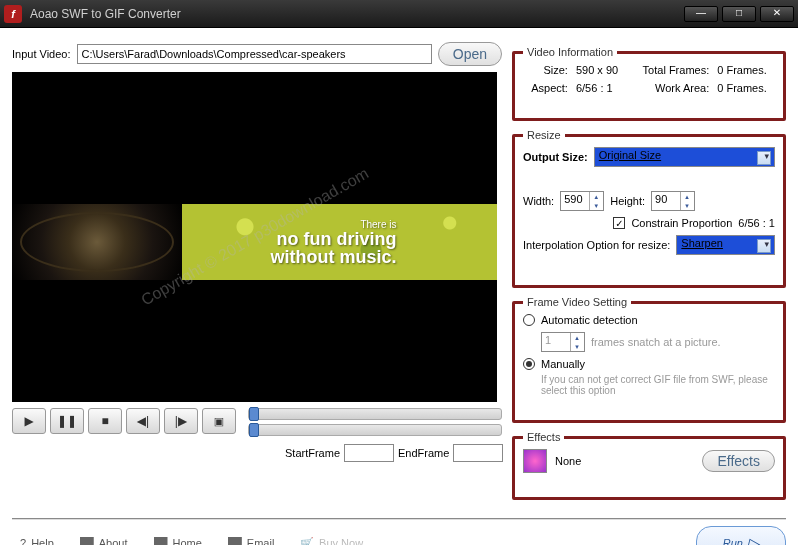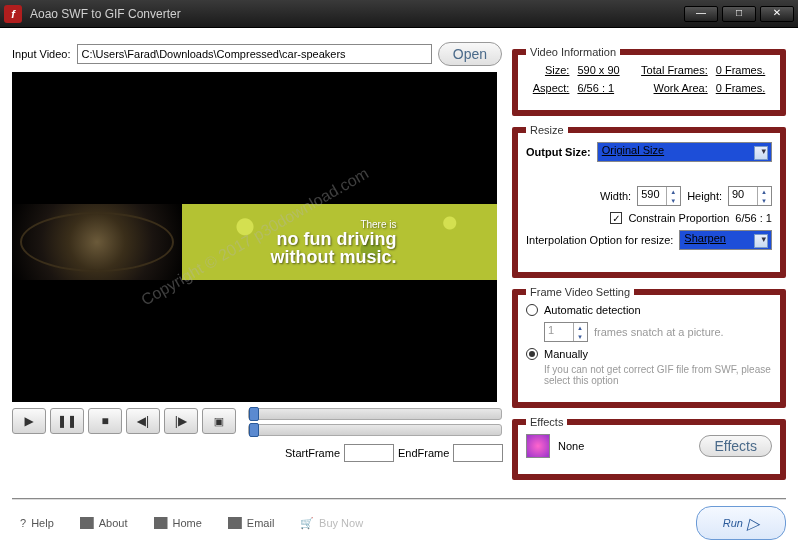--- a/index.html
+++ b/index.html
@@ -27,23 +27,23 @@
 .banner-text .t1{font-size:10px;}
 .banner-text .t2{font-size:18px; font-weight:bold; line-height:1;}
 .watermark { position:absolute; left:50%; top:50%; transform: translate(-50%,-50%) rotate(-30deg); color: rgba(180,180,180,0.35); font-size: 16px; pointer-events:none; white-space:nowrap;}
 .controls-row { display:flex; gap:4px; margin-top: 6px; align-items:flex-start;}
 .ctrlbtn { width: 34px; height: 26px; background: linear-gradient(#fafafa,#d8d8d8); border:1px solid #999; border-radius:3px; cursor:pointer; display:flex; align-items:center; justify-content:center; color:#333; font-size:12px;}
 .sliders { flex:1; padding-left:8px; }
 .slider-track { height: 12px; background: linear-gradient(#e8e8e8,#d0d0d0); border:1px solid #aaa; border-radius: 3px; margin-bottom:4px; position:relative;}
 .slider-thumb { position:absolute; left:0; top:-2px; width:10px; height:14px; background:#5b8ad0; border:1px solid #2a5a9a; border-radius:2px;}
 .frames-row { display:flex; gap:4px; align-items:center; margin-top:4px; padding-left: 273px;}
 .frames-row input { width: 50px; border:1px solid #888; height:18px; padding:1px 3px;}
-fieldset { border:6px solid #7f1d1d; border-radius:2px; margin-bottom:8px; padding: 6px 8px 16px 8px;}
+fieldset { border:3px solid #7f1d1d; border-radius:2px; margin-bottom:8px; padding: 6px 8px 24px 8px;}
 legend { padding: 0 4px; color:#333; }
-.info-grid { display:grid; grid-template-columns: auto auto auto auto; row-gap:6px; column-gap:8px;text-decoration:underline; }
+.info-grid { display:grid; grid-template-columns: auto auto auto auto; row-gap:6px; column-gap:8px; }
 .info-grid span.lbl { text-align:right; }
 .row { display:flex; align-items:center; gap:6px; margin-bottom:6px;}
 .row label { white-space:nowrap; }
 .sel { flex:1; border:1px solid #888; height:20px; padding:1px 18px 1px 4px; background:#1d4ed8; position:relative; cursor:pointer;text-decoration:underline;}
 .sel::after { content:""; position:absolute; right:3px; top:3px; width:12px; height:12px; border:1px solid #7a9ac8; background:linear-gradient(#e8eefb,#cadcf2);}
 .sel::before { content:"▾"; position:absolute; right:5px; top:3px; font-size:9px; color:#334; z-index:1;}
 .spin { width:44px; border:1px solid #888; height:20px; padding:1px 14px 1px 3px; background:#fff; position:relative;}
 .spin::after { content:"▴\A▾"; white-space:pre; position:absolute; right:1px; top:0; width:12px; height:100%; font-size:7px; line-height:9px; text-align:center; border-left:1px solid #aaa; color:#3a5a9a;}
 .chk { display:flex; align-items:center; gap:6px;}
 .chk .box { width:12px; height:12px; border:1px solid #333; background:#fff; display:flex; align-items:center; justify-content:center; font-size:10px;}
@@ -136,21 +136,21 @@
           <span>0 Frames.</span>
         </div>
       </fieldset>
 
       <fieldset>
         <legend>Resize</legend>
         <div class="row">
           <label class="bold">Output Size:</label>
           <div class="sel">Original Size</div>
         </div>
-        <div class="row" style="justify-content:flex-end;margin-top:24px;">
+        <div class="row" style="margin-top:24px;">
           <label>Width:</label>
           <div class="spin">590</div>
           <label>Height:</label>
           <div class="spin">90</div>
         </div>
         <div class="row" style="justify-content:flex-end;">
           <div class="chk">
             <span class="box">✓</span>
             <span>Constrain Proportion</span>
           </div>

